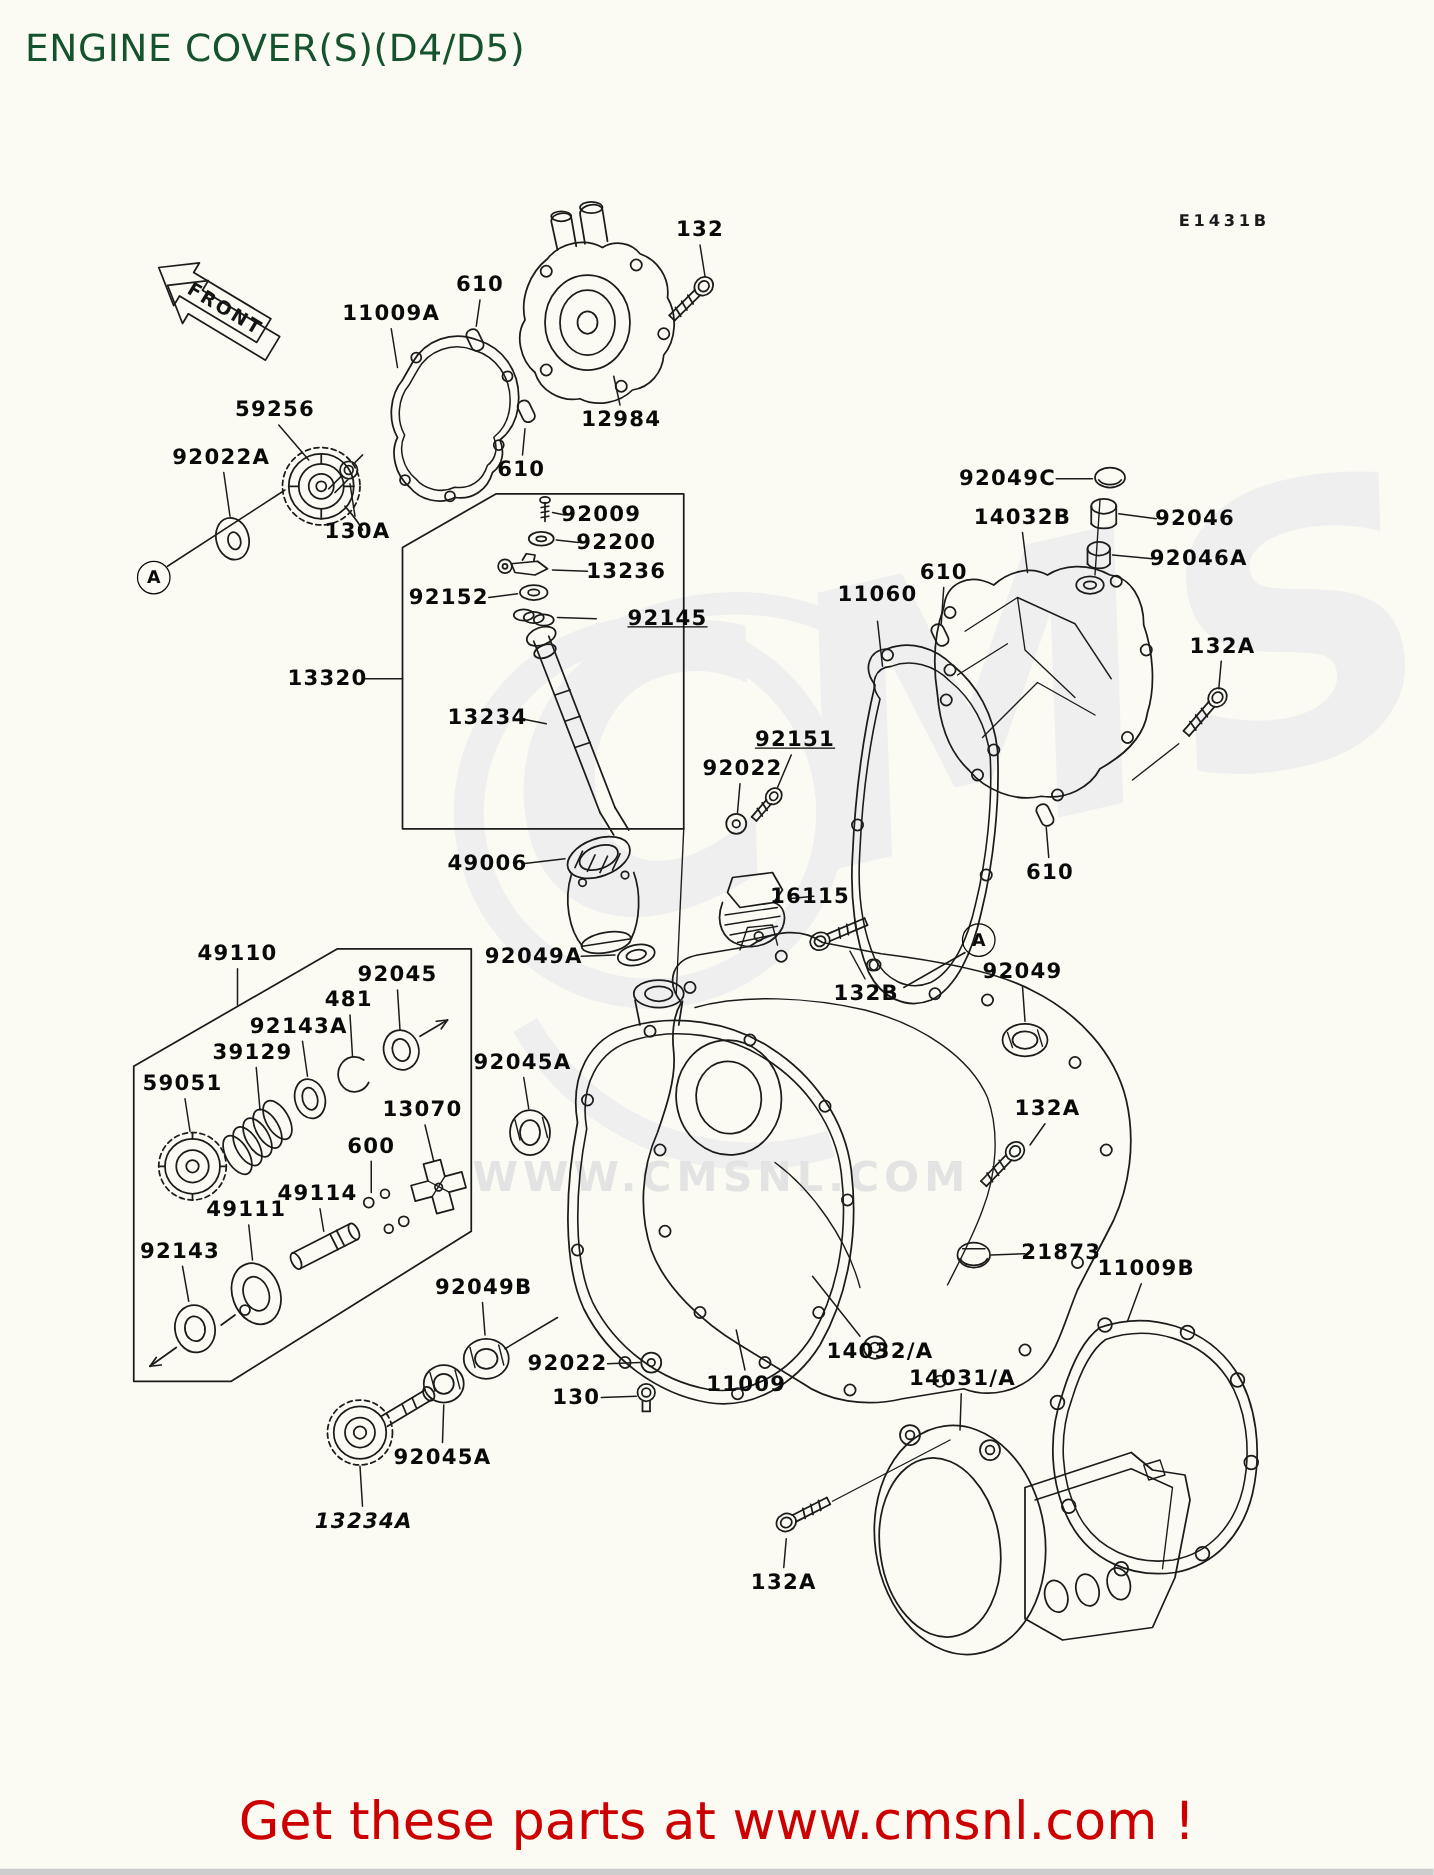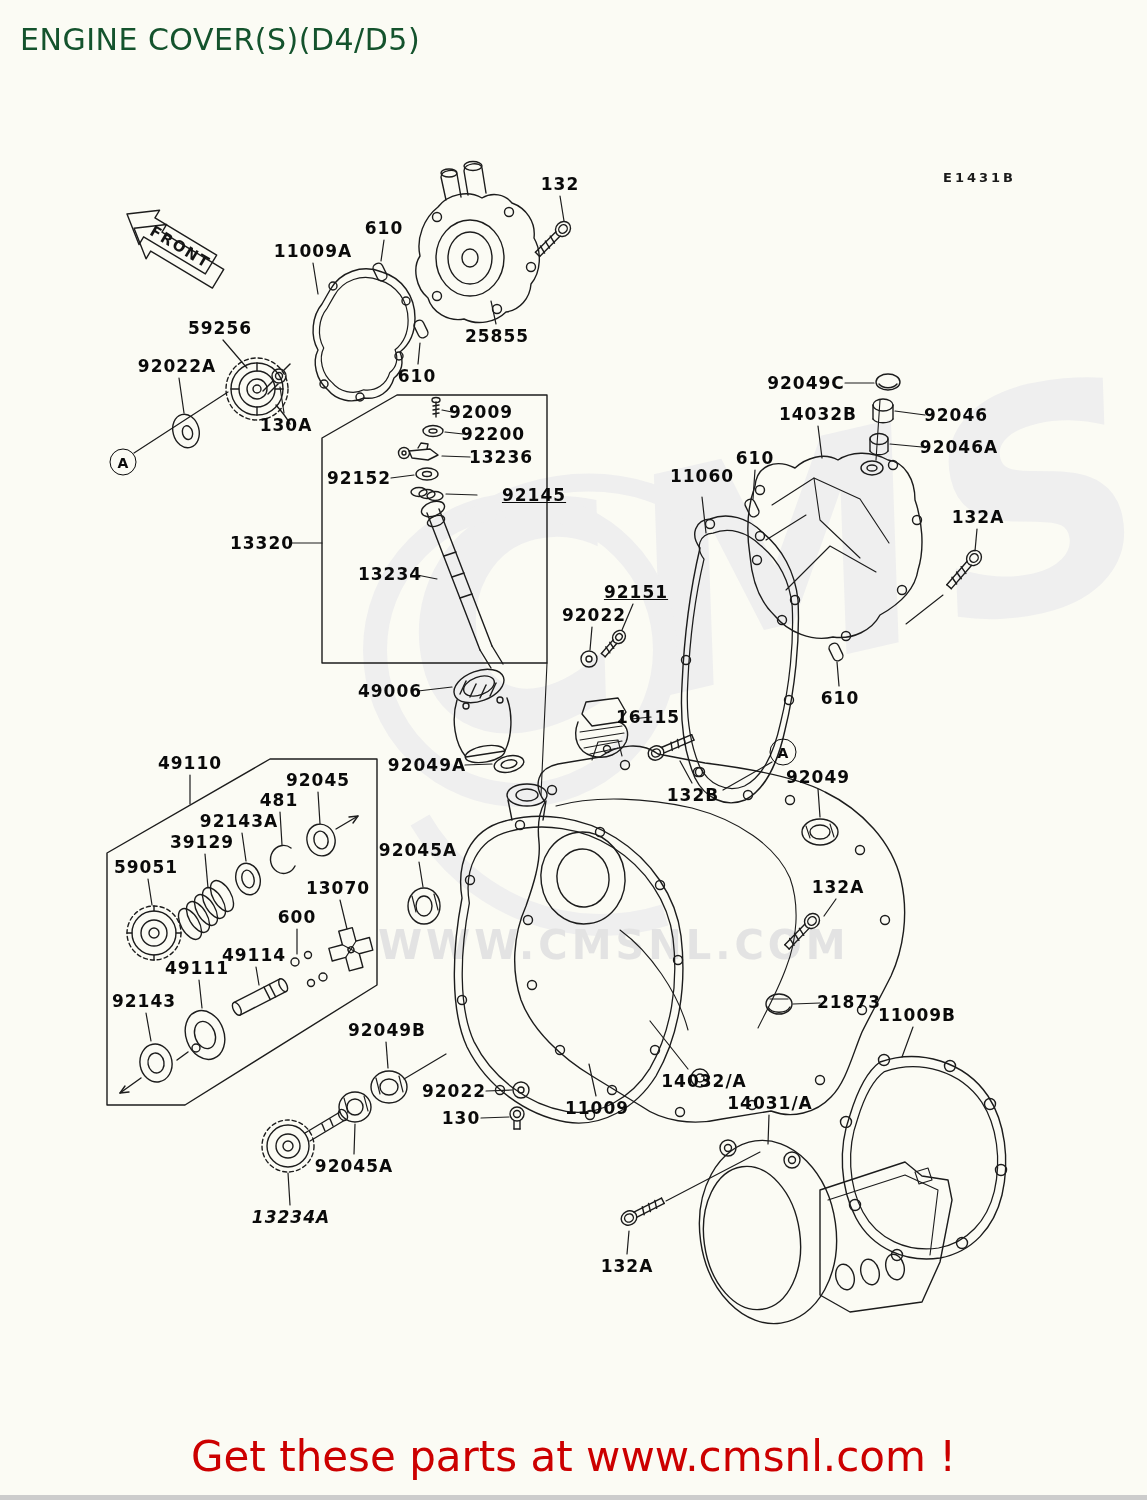--- a/index.html
+++ b/index.html
@@ -11,21 +11,21 @@
   .layer{position:absolute;left:0;top:0;}
   
   .wm-cms{
     position:absolute;left:400px;top:430px;width:620px;
     font-size:300px;line-height:1;font-weight:bold;font-style:italic;
     color:#efefef;transform:rotate(-13deg);letter-spacing:10px;
     user-select:none;
   }
   .wm-url{
     position:absolute;left:378px;top:922px;
-    font-size:40px;font-weight:bold;letter-spacing:4px;color:#e3e3e3;
+    font-size:33px;font-weight:bold;letter-spacing:4px;color:#e3e3e3;
     white-space:nowrap;user-select:none;
   }
   
   .page-title{
     position:absolute;left:20px;top:22px;
     font-size:30px;color:#14532d;letter-spacing:0.5px;
     font-family:"DejaVu Sans",sans-serif;
   }
   .diagram-code{
     position:absolute;left:943px;top:170px;
@@ -591,21 +591,21 @@
     <line x1="769" y1="1115" x2="768" y2="1144"></line>
     <line x1="627" y1="1254" x2="629" y2="1231"></line>
     <line x1="134" y1="453" x2="228" y2="392"></line>
     <line x1="772" y1="762" x2="723" y2="790"></line>
   </svg>
 
 <div id="labels-layer" class="layer">
     <div class="part-label" style="left: 560px; top: 184px;">132</div>
     <div class="part-label" style="left: 384px; top: 228px;">610</div>
     <div class="part-label" style="left: 313px; top: 251px;">11009A</div>
-    <div class="part-label" style="left: 497px; top: 336px;">25855</div>
+    <div class="part-label" style="left: 497px; top: 336px;">12984</div>
     <div class="part-label" style="left: 220px; top: 328px;">59256</div>
     <div class="part-label" style="left: 177px; top: 366px;">92022A</div>
     <div class="part-label" style="left: 286px; top: 425px;">130A</div>
     <div class="part-label" style="left: 417px; top: 376px;">610</div>
     <div class="part-label" style="left: 481px; top: 412px;">92009</div>
     <div class="part-label" style="left: 493px; top: 434px;">92200</div>
     <div class="part-label" style="left: 501px; top: 457px;">13236</div>
     <div class="part-label" style="left: 359px; top: 478px;">92152</div>
     <div class="part-label" style="left: 534px; top: 495px; text-decoration: underline;">92145</div>
     <div class="part-label" style="left: 262px; top: 543px;">13320</div>

